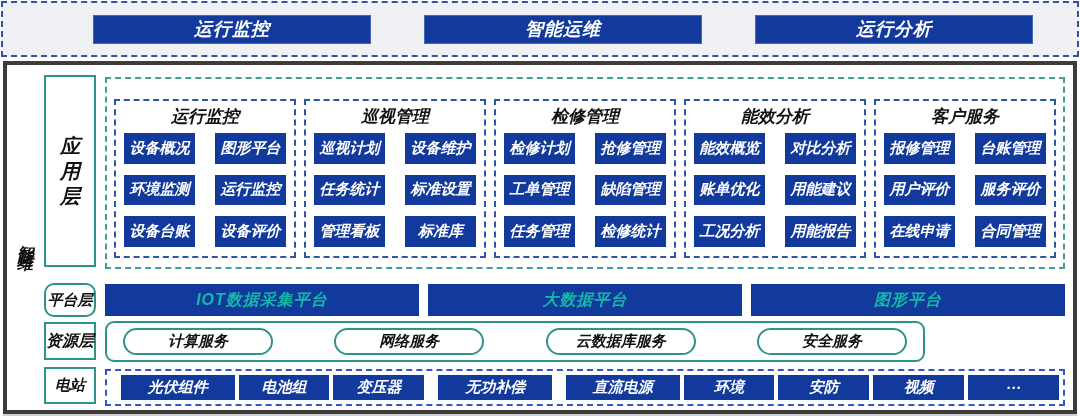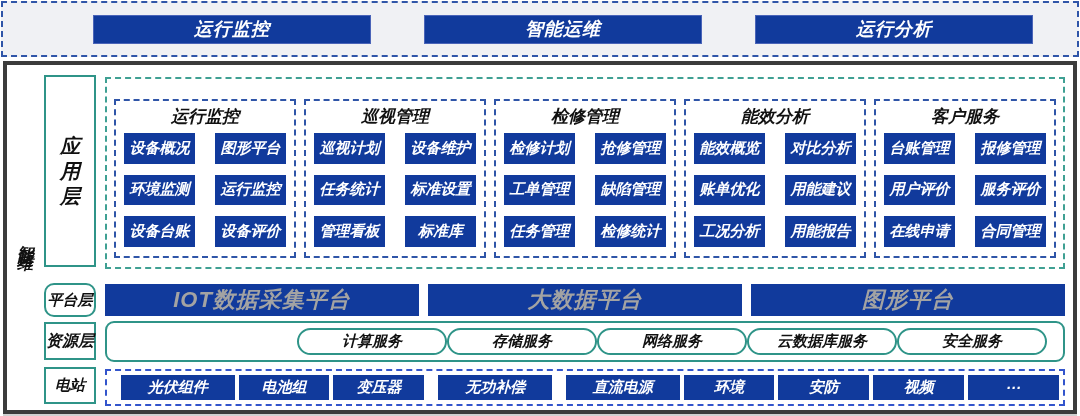--- a/index.html
+++ b/index.html
@@ -56,28 +56,28 @@
     padding:3px 0 5px 0;color:#111;}
   .group-grid{flex:1;display:grid;grid-template-columns:1fr 1fr;
     grid-template-rows:repeat(3,1fr);gap:11px 20px;}
   .mod-btn{background:var(--blue);color:#fff;font-weight:bold;font-size:15px;
     display:flex;align-items:center;justify-content:center;cursor:pointer;
     white-space:nowrap;}
 
   
   .platform-bars{position:absolute;left:98px;top:219px;width:960px;height:32px;
     display:flex;gap:9px;}
-  .platform-bar{flex:1;background:var(--blue);color:#a3a3a3;font-weight:bold;
-    font-size:22px;display:flex;align-items:center;justify-content:center;
+  .platform-bar{flex:1;background:var(--blue);color:#14b8a6;font-weight:bold;
+    font-size:16px;display:flex;align-items:center;justify-content:center;
     cursor:pointer;letter-spacing:1px;}
 
   
-  .resource-box{position:absolute;left:98px;top:256px;width:960px;height:41px;
+  .resource-box{position:absolute;left:98px;top:256px;width:820px;height:41px;
     border:2px solid var(--teal);border-radius:9px;background:#fff;
-    display:flex;align-items:center;justify-content:flex-end;
+    display:flex;align-items:center;justify-content:space-between;
     padding:0 16px;}
   .resource-pill{width:150px;height:27px;border:2px solid var(--teal);
     border-radius:14px;background:#fff;color:#111;font-weight:bold;
     font-size:15px;display:flex;align-items:center;justify-content:center;
     cursor:pointer;}
 
   
   .station-box{position:absolute;left:98px;top:304px;width:960px;height:37px;
     border:2px dashed var(--dash-blue-bright);background:#fff;
     display:flex;gap:4px;padding:4px;}
@@ -144,41 +144,40 @@
               <div class="mod-btn">对比分析</div>
               <div class="mod-btn">账单优化</div>
               <div class="mod-btn">用能建议</div>
               <div class="mod-btn">工况分析</div>
               <div class="mod-btn">用能报告</div>
             </div>
           </div>
           <div class="group">
             <div class="group-title">客户服务</div>
             <div class="group-grid">
+              <div class="mod-btn">报修管理</div>
               <div class="mod-btn">台账管理</div>
-              <div class="mod-btn">报修管理</div>
               <div class="mod-btn">用户评价</div>
               <div class="mod-btn">服务评价</div>
               <div class="mod-btn">在线申请</div>
               <div class="mod-btn">合同管理</div>
             </div>
           </div>
         </div>
 
       <div class="layer-label platform">平台层</div>
       <div class="platform-bars">
           <div class="platform-bar">IOT数据采集平台</div>
           <div class="platform-bar">大数据平台</div>
           <div class="platform-bar">图形平台</div>
         </div>
 
       <div class="layer-label resource">资源层</div>
       <div class="resource-box">
           <div class="resource-pill">计算服务</div>
-          <div class="resource-pill">存储服务</div>
           <div class="resource-pill">网络服务</div>
           <div class="resource-pill">云数据库服务</div>
           <div class="resource-pill">安全服务</div>
         </div>
 
       <div class="layer-label station">电站</div>
       <div class="station-box">
           <div class="station-seg wide">光伏组件</div>
           <div class="station-seg">电池组</div>
           <div class="station-seg">变压器</div>

